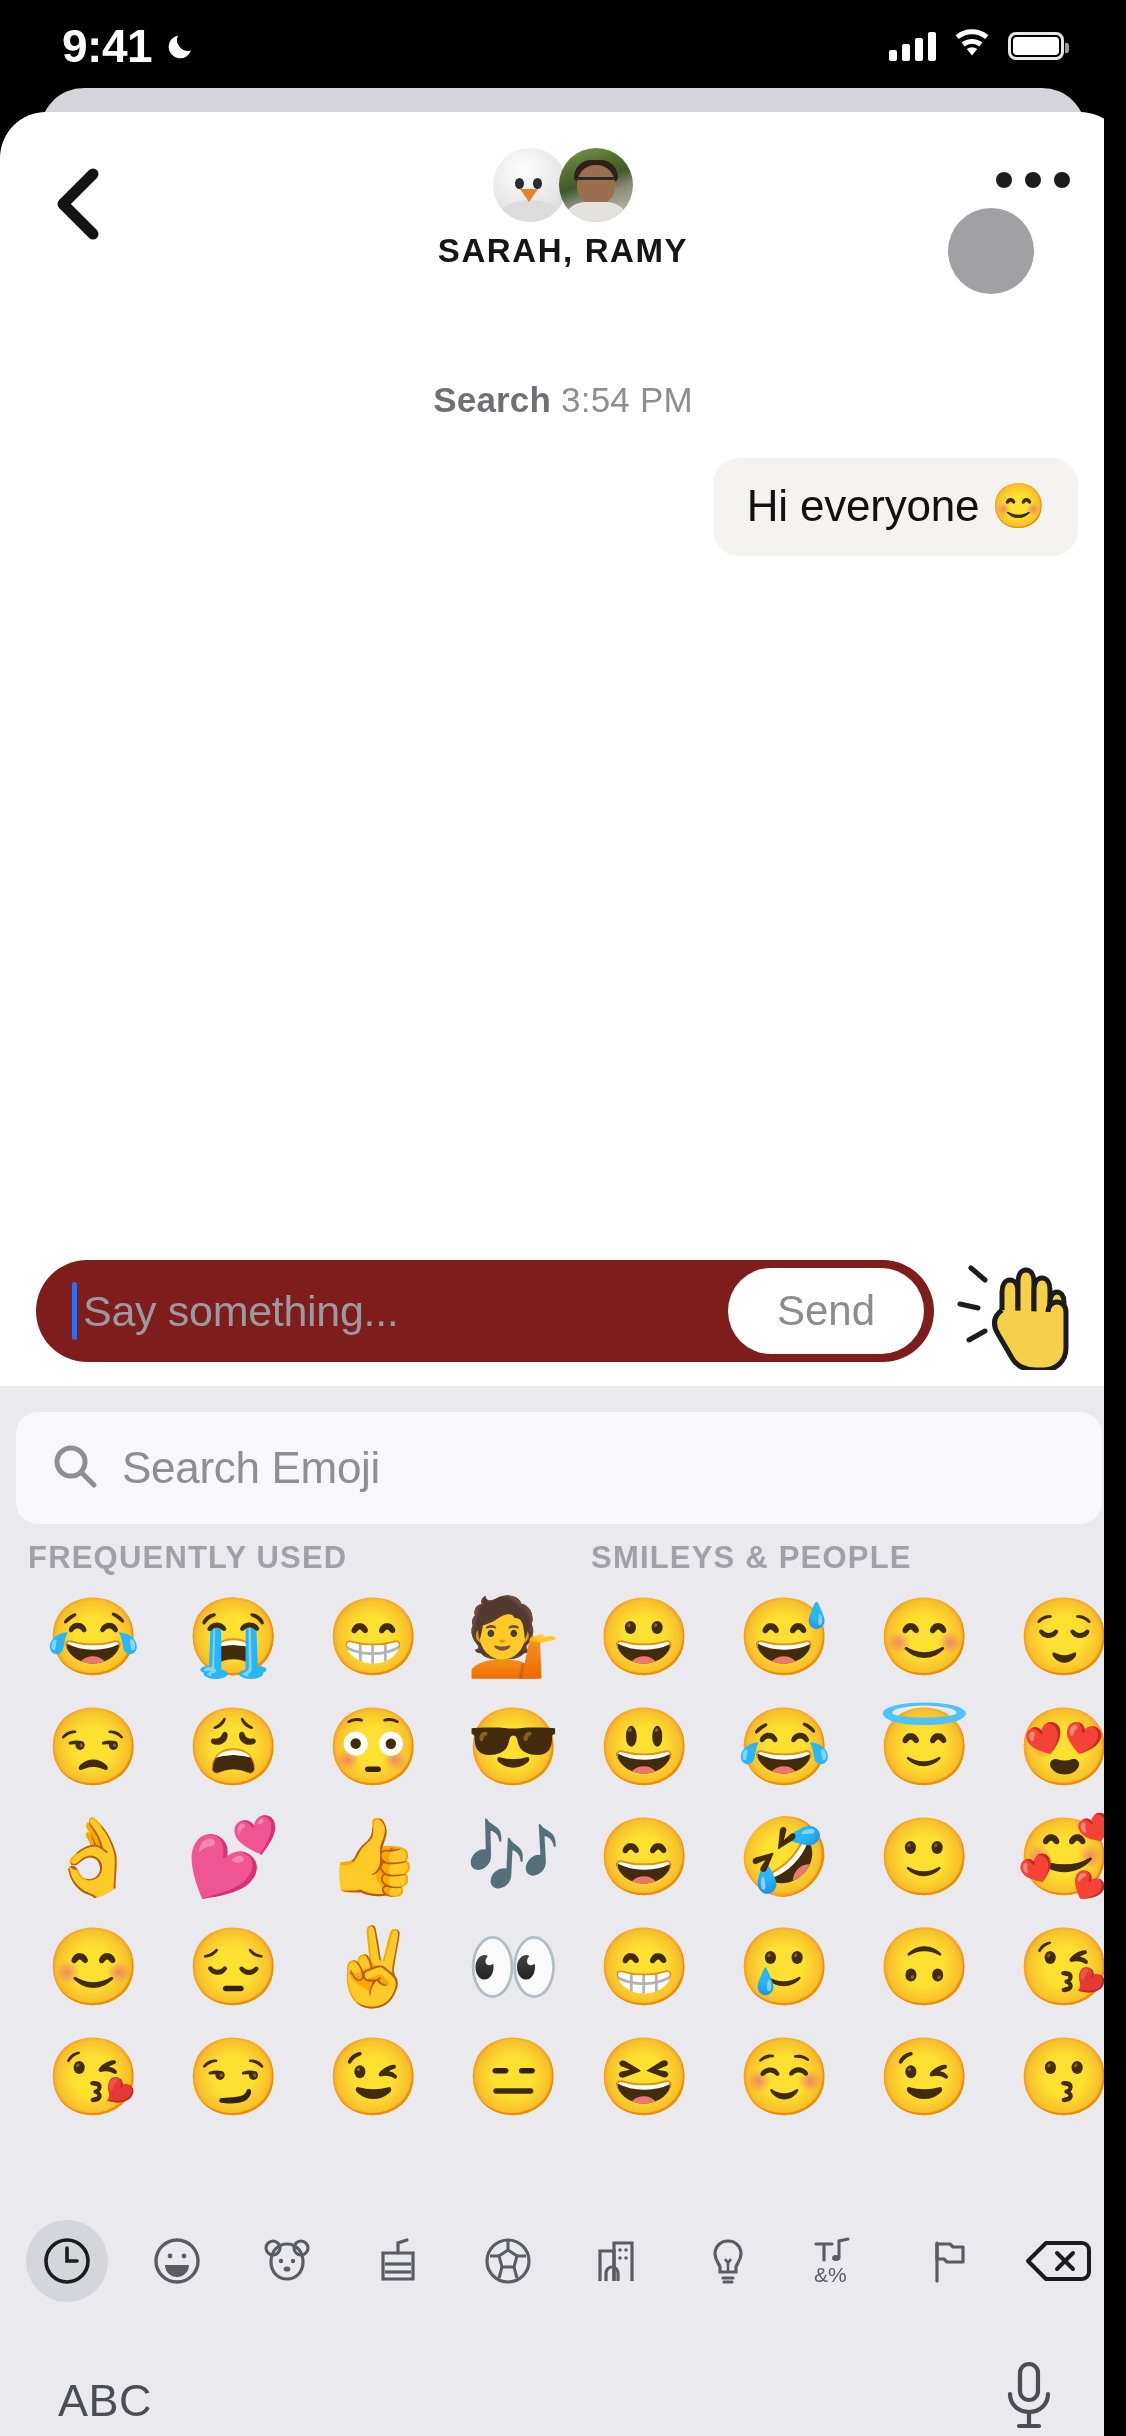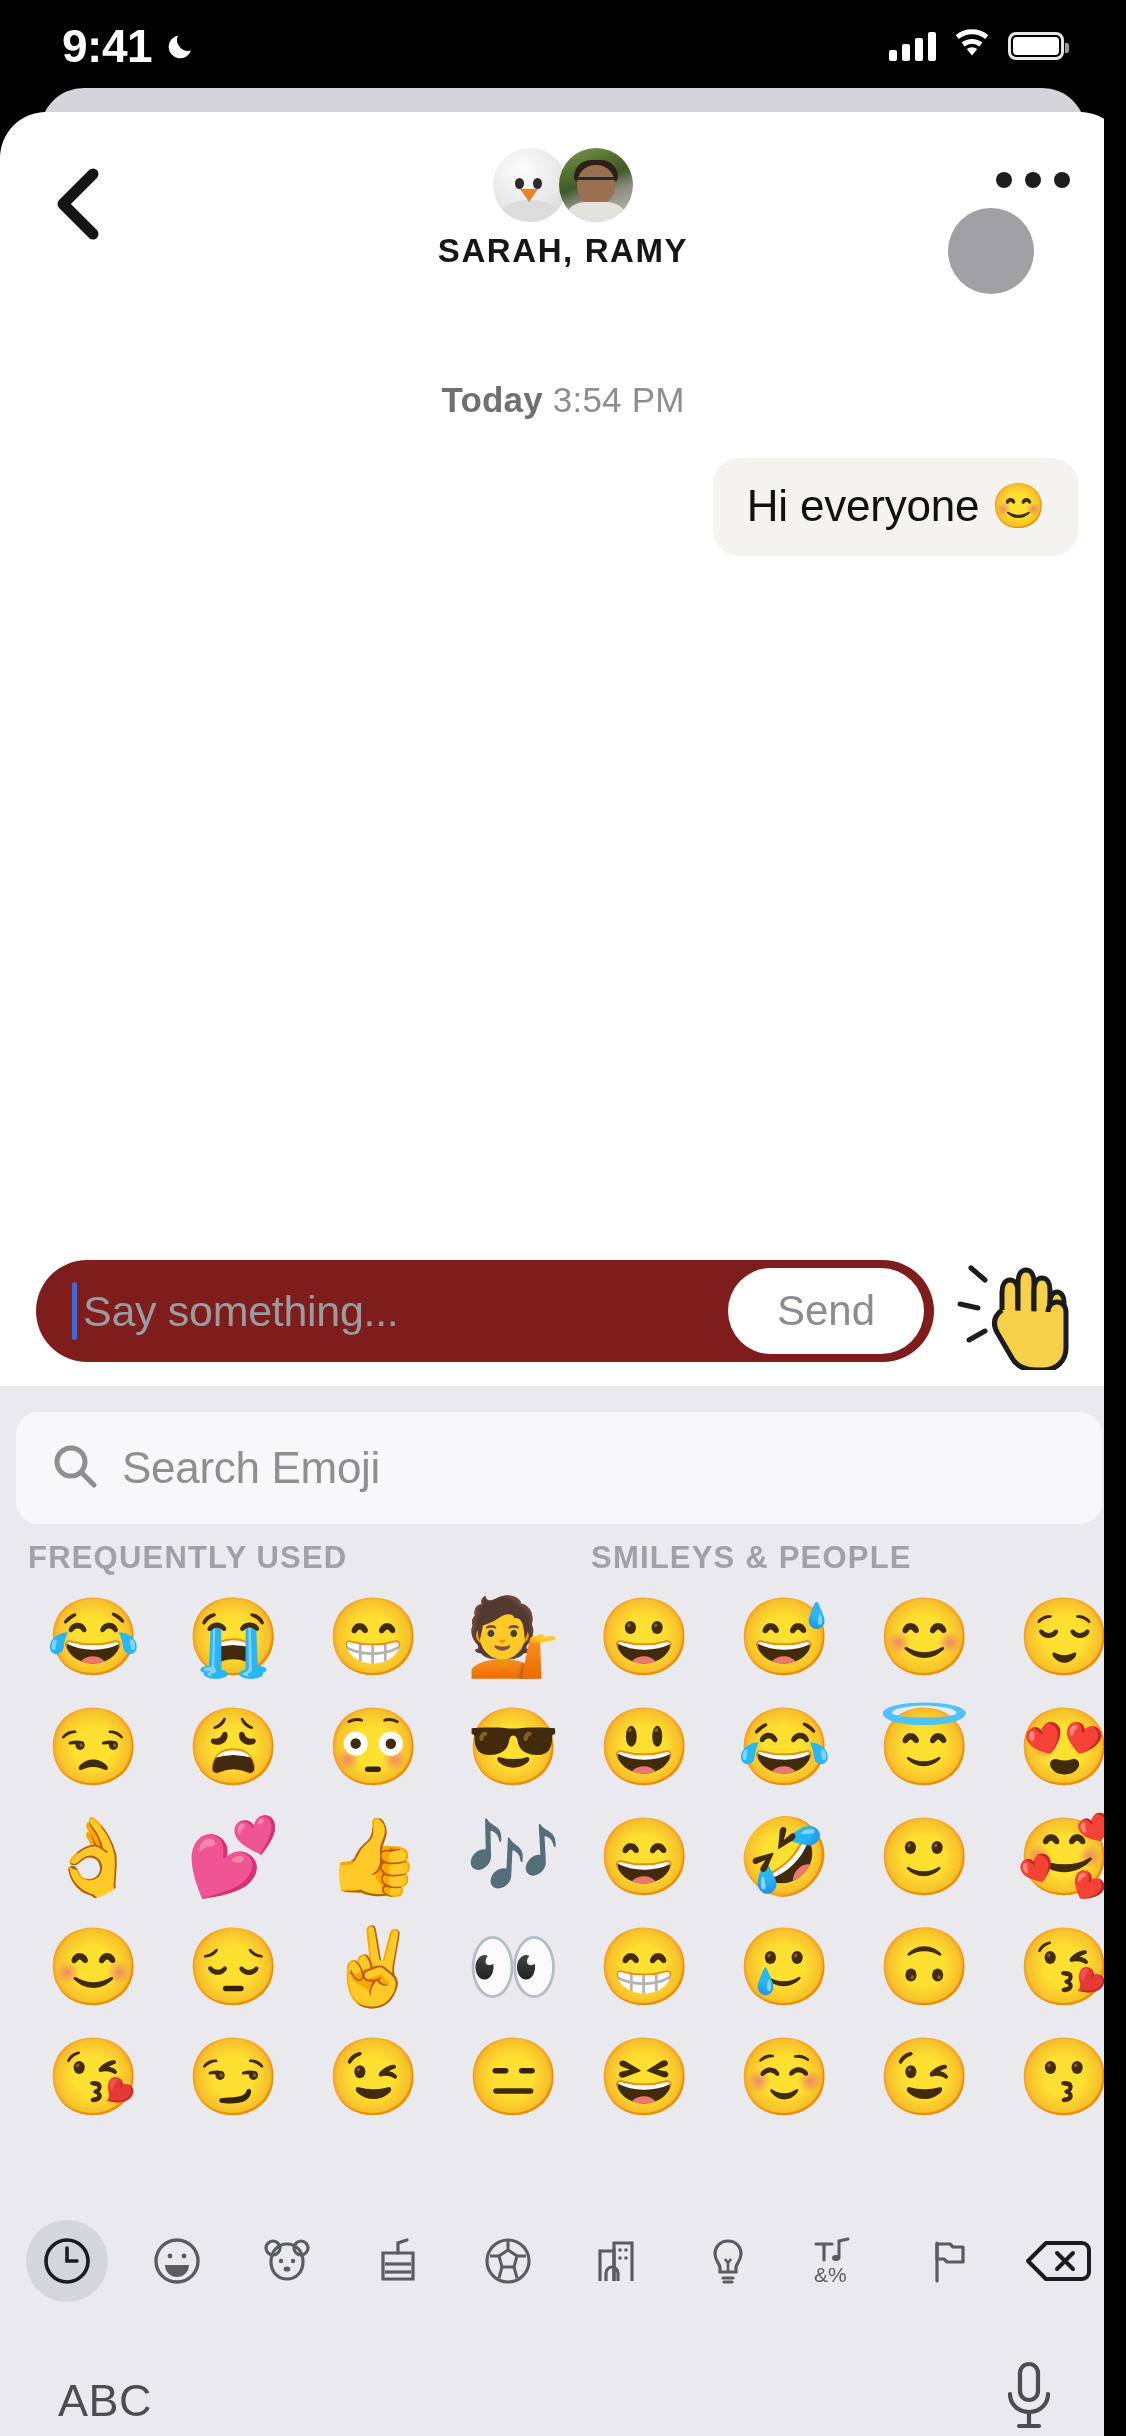--- a/index.html
+++ b/index.html
@@ -303,21 +303,21 @@
       <div class="nav-dots">
         <i></i>
         <i></i>
         <i></i>
       </div>
       <div class="nav-avatar-btn"></div>
     </div>
 
     <div class="convo">
       <div class="ts">
-        <b>Today</b>
+        <b>Search</b>
         <span>3:54 PM</span>
       </div>
       <div class="bubble-row">
         <div class="bubble">Hi everyone 😊</div>
       </div>
     </div>
 
     <div class="inputbar">
       <div class="inputpill">
         <span class="caret"></span>

